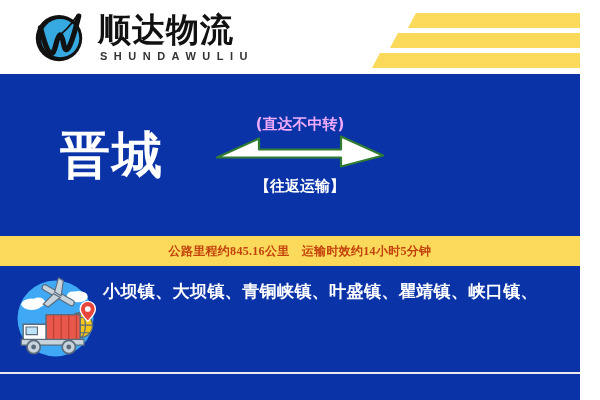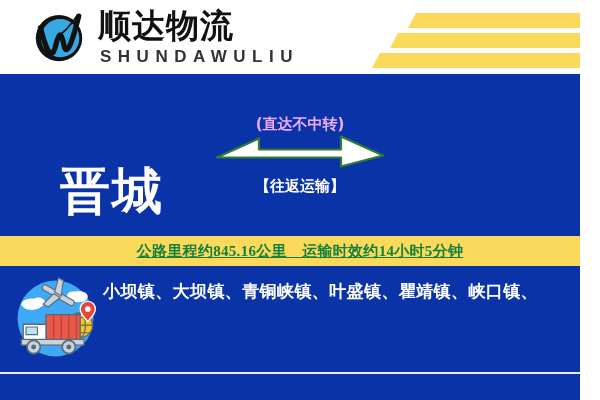--- a/index.html
+++ b/index.html
@@ -27,42 +27,42 @@
   }
   .logo-mark svg{display:block;width:58px;height:58px;}
   .logo-text{display:flex;flex-direction:column;justify-content:center;}
   .logo-cn{
     font-family:"DejaVu Sans","Liberation Sans",sans-serif;
     font-size:33px;font-weight:bold;color:#111111;
     line-height:1.08;letter-spacing:1px;white-space:nowrap;
   }
   .logo-en{
     font-family:"Liberation Sans","DejaVu Sans",sans-serif;
-    font-size:17px;font-weight:bold;color:#333333;
+    font-size:11px;font-weight:bold;color:#333333;
     letter-spacing:6.5px;white-space:nowrap;margin-top:3px;padding-left:2px;
   }
 
   .stripes{position:absolute;left:330px;top:0;width:270px;height:74px;}
   .stripe{
     position:absolute;height:15px;background:#FBD95B;
     transform:skewX(-28deg);transform-origin:left bottom;
   }
   .s1{top:13px;left:78px;width:230px;}
   .s2{top:33px;left:60px;width:250px;}
   .s3{top:53px;left:42px;width:270px;}
 
   
   .route{
     position:absolute;left:0;top:74px;width:600px;height:162px;
   }
   .city{
     position:absolute;top:50%;transform:translateY(-50%);
     color:#ffffff;font-size:50px;font-weight:bold;
     font-family:"Liberation Serif","DejaVu Serif",serif;
-    letter-spacing:2px;white-space:nowrap;line-height:1;margin-top:36px;
+    letter-spacing:2px;white-space:nowrap;line-height:1;
   }
   .city-from{left:60px;}
   .city-to{right:55px;}
 
   .route-mid{
     position:absolute;left:50%;top:50%;
     transform:translate(-50%,-50%);
     width:180px;text-align:center;
   }
   .mid-top{
@@ -77,23 +77,23 @@
     font-family:"DejaVu Sans","Liberation Sans",sans-serif;
     white-space:nowrap;margin-top:8px;
   }
 
   
   .infobar{
     position:absolute;left:0;top:236px;width:600px;height:30px;
     background:#FBD95B;display:flex;align-items:center;justify-content:center;
   }
   .infobar-text{
-    color:#15803d;font-size:15px;font-weight:bold;
-    font-family:"Liberation Serif","DejaVu Serif",serif;
-    white-space:nowrap;letter-spacing:0.3px;text-decoration:underline;
+    color:#c2410c;font-size:12px;font-weight:bold;
+    font-family:"Liberation Serif","DejaVu Serif",serif;
+    white-space:nowrap;letter-spacing:0.3px;
   }
 
   
   .towns{
     position:absolute;left:0;top:266px;width:600px;height:106px;
     display:flex;align-items:flex-start;
   }
   .town-icon{
     position:relative;width:95px;height:95px;flex:0 0 auto;
     margin-left:8px;margin-top:5px;

